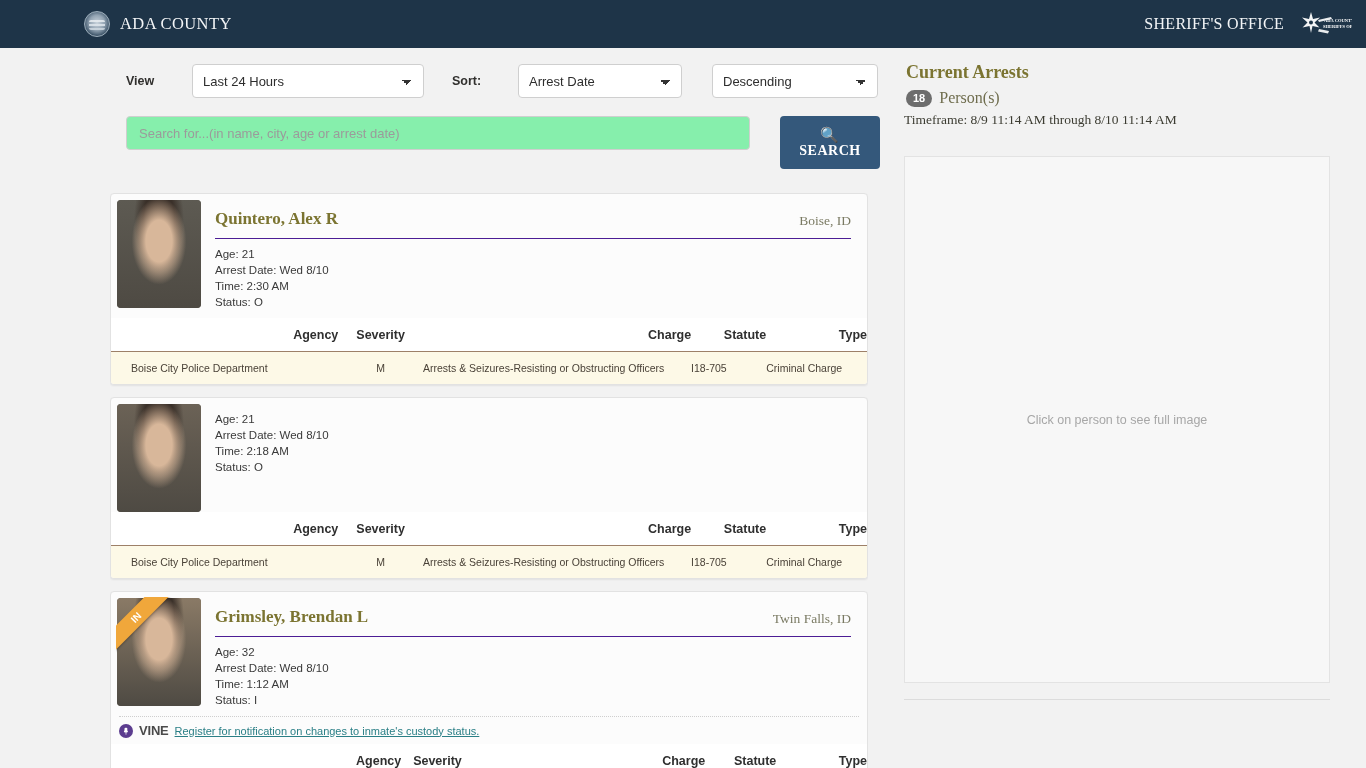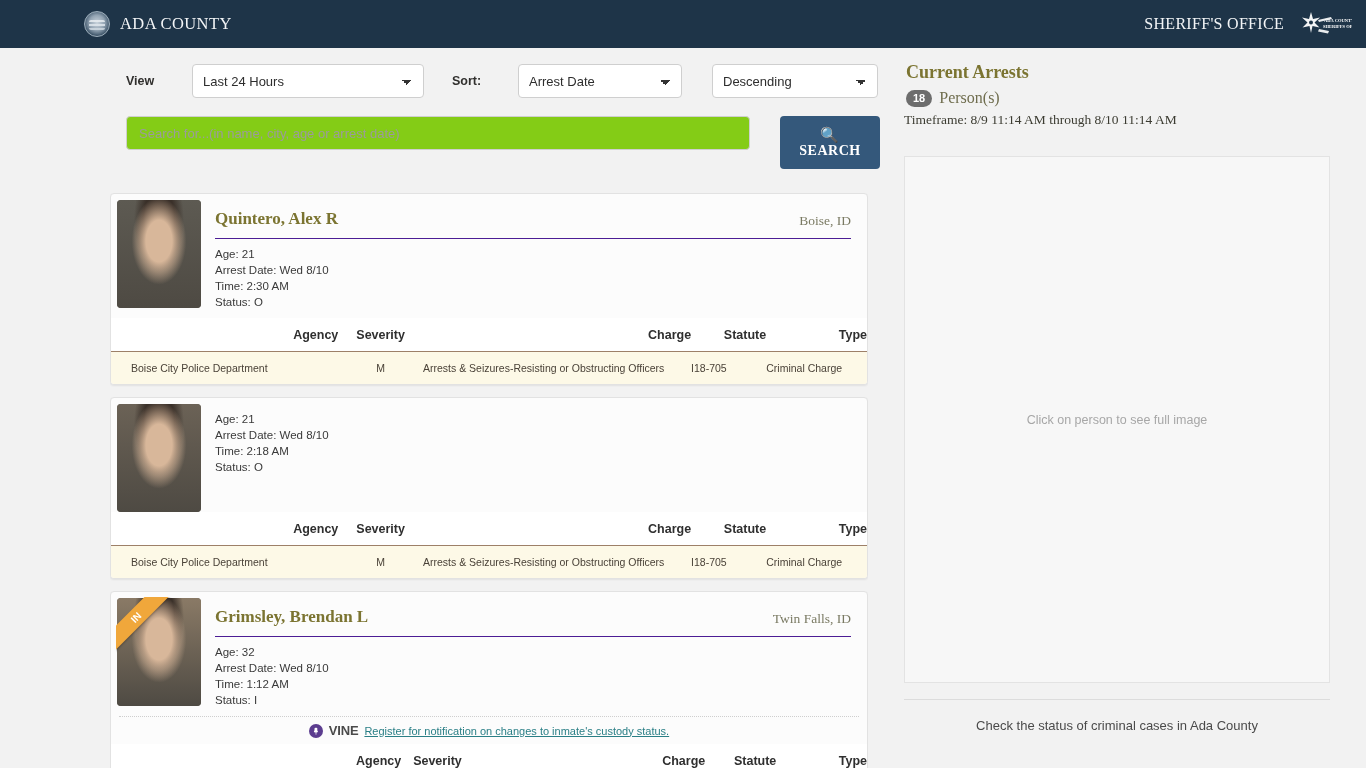--- a/index.html
+++ b/index.html
@@ -78,21 +78,21 @@
   .sel-sort { width: 164px; }
   .sel-dir  { width: 166px; margin-left: 30px; }
 
   .search-row {
     display: flex; align-items: flex-start;
     padding: 18px 0 0 126px; gap: 30px;
   }
   .search-input {
     width: 624px; height: 34px;
     border: 1px solid #cfcfcf; border-radius: 4px;
-    background: #84cc16; padding: 0 12px;
+    background: #86efac; padding: 0 12px;
     font-family: "Liberation Sans", sans-serif; font-size: 13px;
     color: #444;
   }
   .search-input::placeholder { color: #9b9b9b; }
   .search-btn {
     width: 100px; height: 53px;
     background: #34587b; border: none; border-radius: 4px;
     color: #fff; cursor: pointer;
     display: flex; flex-direction: column; align-items: center; justify-content: center;
     gap: 1px; padding: 0;
@@ -143,21 +143,21 @@
   .person-city {
     font-family: "Liberation Serif", serif; font-size: 13.5px; color: #7a7a63;
   }
   .details { padding: 7px 0 8px 0; }
   .details div { font-size: 11.5px; color: #3a3a3a; line-height: 16px; }
 
   .vine-row {
     border-top: 1px dotted #cfcfcf;
     margin: 0 8px;
     padding: 6px 0;
-    display: flex; align-items: center; justify-content: center; gap: 6px;
+    display: flex; align-items: center; justify-content: flex-start; gap: 6px;
   }
   .vine-logo { width: 14px; height: 14px; flex: 0 0 14px; }
   .vine-word {
     font-family: "Liberation Sans", sans-serif; font-size: 13px;
     font-weight: bold; color: #4a4a4a; letter-spacing: -.2px;
   }
   .vine-link {
     font-size: 11px; color: #2a7f86; text-decoration: underline; cursor: pointer;
   }
 
@@ -406,15 +406,14 @@
       <span class="count-badge">18</span>
       <span class="count-label">Person(s)</span>
     </div>
     <div class="timeframe">Timeframe: 8/9 11:14 AM through 8/10 11:14 AM</div>
 
     <div class="img-box">
       <span class="img-hint">Click on person to see full image</span>
     </div>
 
     <div class="panel-divider"></div>
-    <div class="panel-note">Check the status of criminal cases in Ada County</div>
   </div>
 </div>
 
 </body></html>

